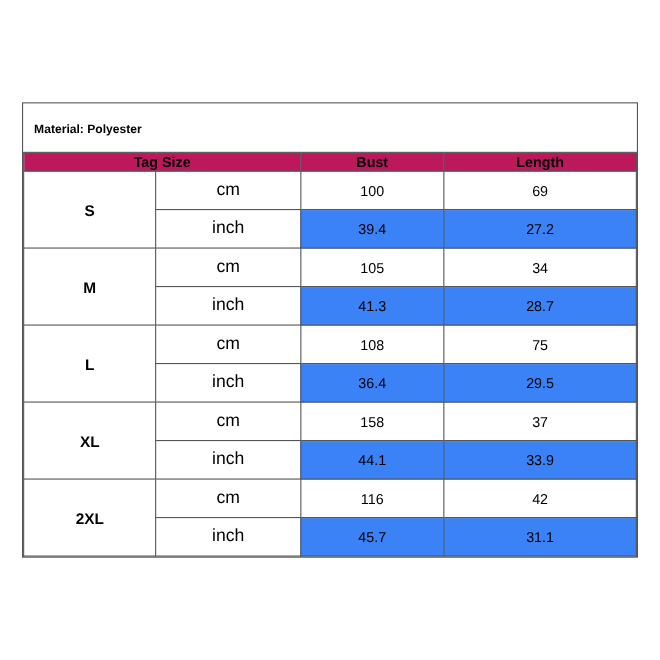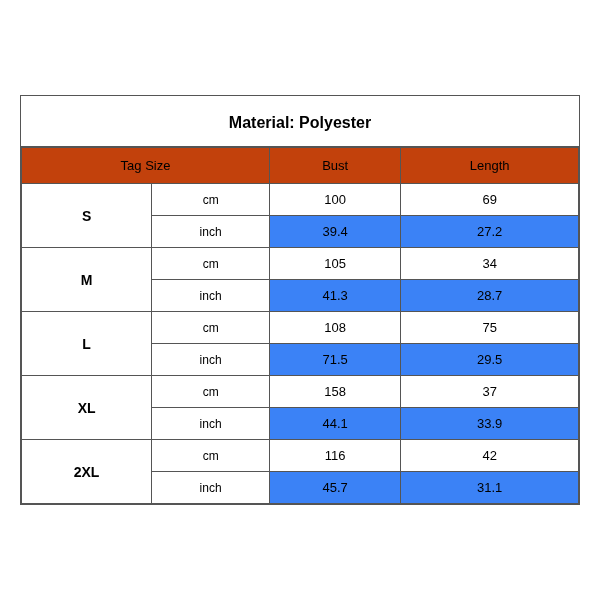--- a/index.html
+++ b/index.html
@@ -11,50 +11,50 @@
       width: 600px;
       height: 600px;
       font-family: Arial, sans-serif;
     }
     .outer-wrapper {
       border: 1.5px solid #555;
       width: 560px;
       padding: 0;
     }
     .title-row {
-      text-align: center;
+      text-align: left;
       padding: 18px 10px 14px 10px;
-      font-size: 16px;
+      font-size: 11px;
       font-weight: bold;
       border-bottom: 1.5px solid #555;
     }
     table {
       width: 100%;
       border-collapse: collapse;
       font-size: 13px;
     }
     thead tr th {
       border: 1px solid #555;
-      padding: 10px 6px;
+      padding: 0 6px;
       text-align: center;
-      font-weight: normal;
-      background: #c2410c;
+      font-weight: bold;
+      background: #be185d;
     }
     td {
       border: 1px solid #555;
       padding: 8px 6px;
       text-align: center;
     }
     .tag-size-cell {
       font-weight: bold;
       font-size: 14px;
       vertical-align: middle;
     }
     .unit-cell {
-      font-size: 12px;
+      font-size: 16px;
     }
     .unit-cell.inch {
       font-weight: normal;
     }
     .shaded {
       background-color: #3b82f6;
     }
   </style>
 </head>
 <body>
@@ -95,21 +95,21 @@
           <td class="shaded">28.7</td>
         </tr>
         <tr>
           <td rowspan="2" class="tag-size-cell">L</td>
           <td class="unit-cell">cm</td>
           <td>108</td>
           <td>75</td>
         </tr>
         <tr>
           <td class="unit-cell inch">inch</td>
-          <td class="shaded">71.5</td>
+          <td class="shaded">36.4</td>
           <td class="shaded">29.5</td>
         </tr>
         <tr>
           <td rowspan="2" class="tag-size-cell">XL</td>
           <td class="unit-cell">cm</td>
           <td>158</td>
           <td>37</td>
         </tr>
         <tr>
           <td class="unit-cell inch">inch</td>

